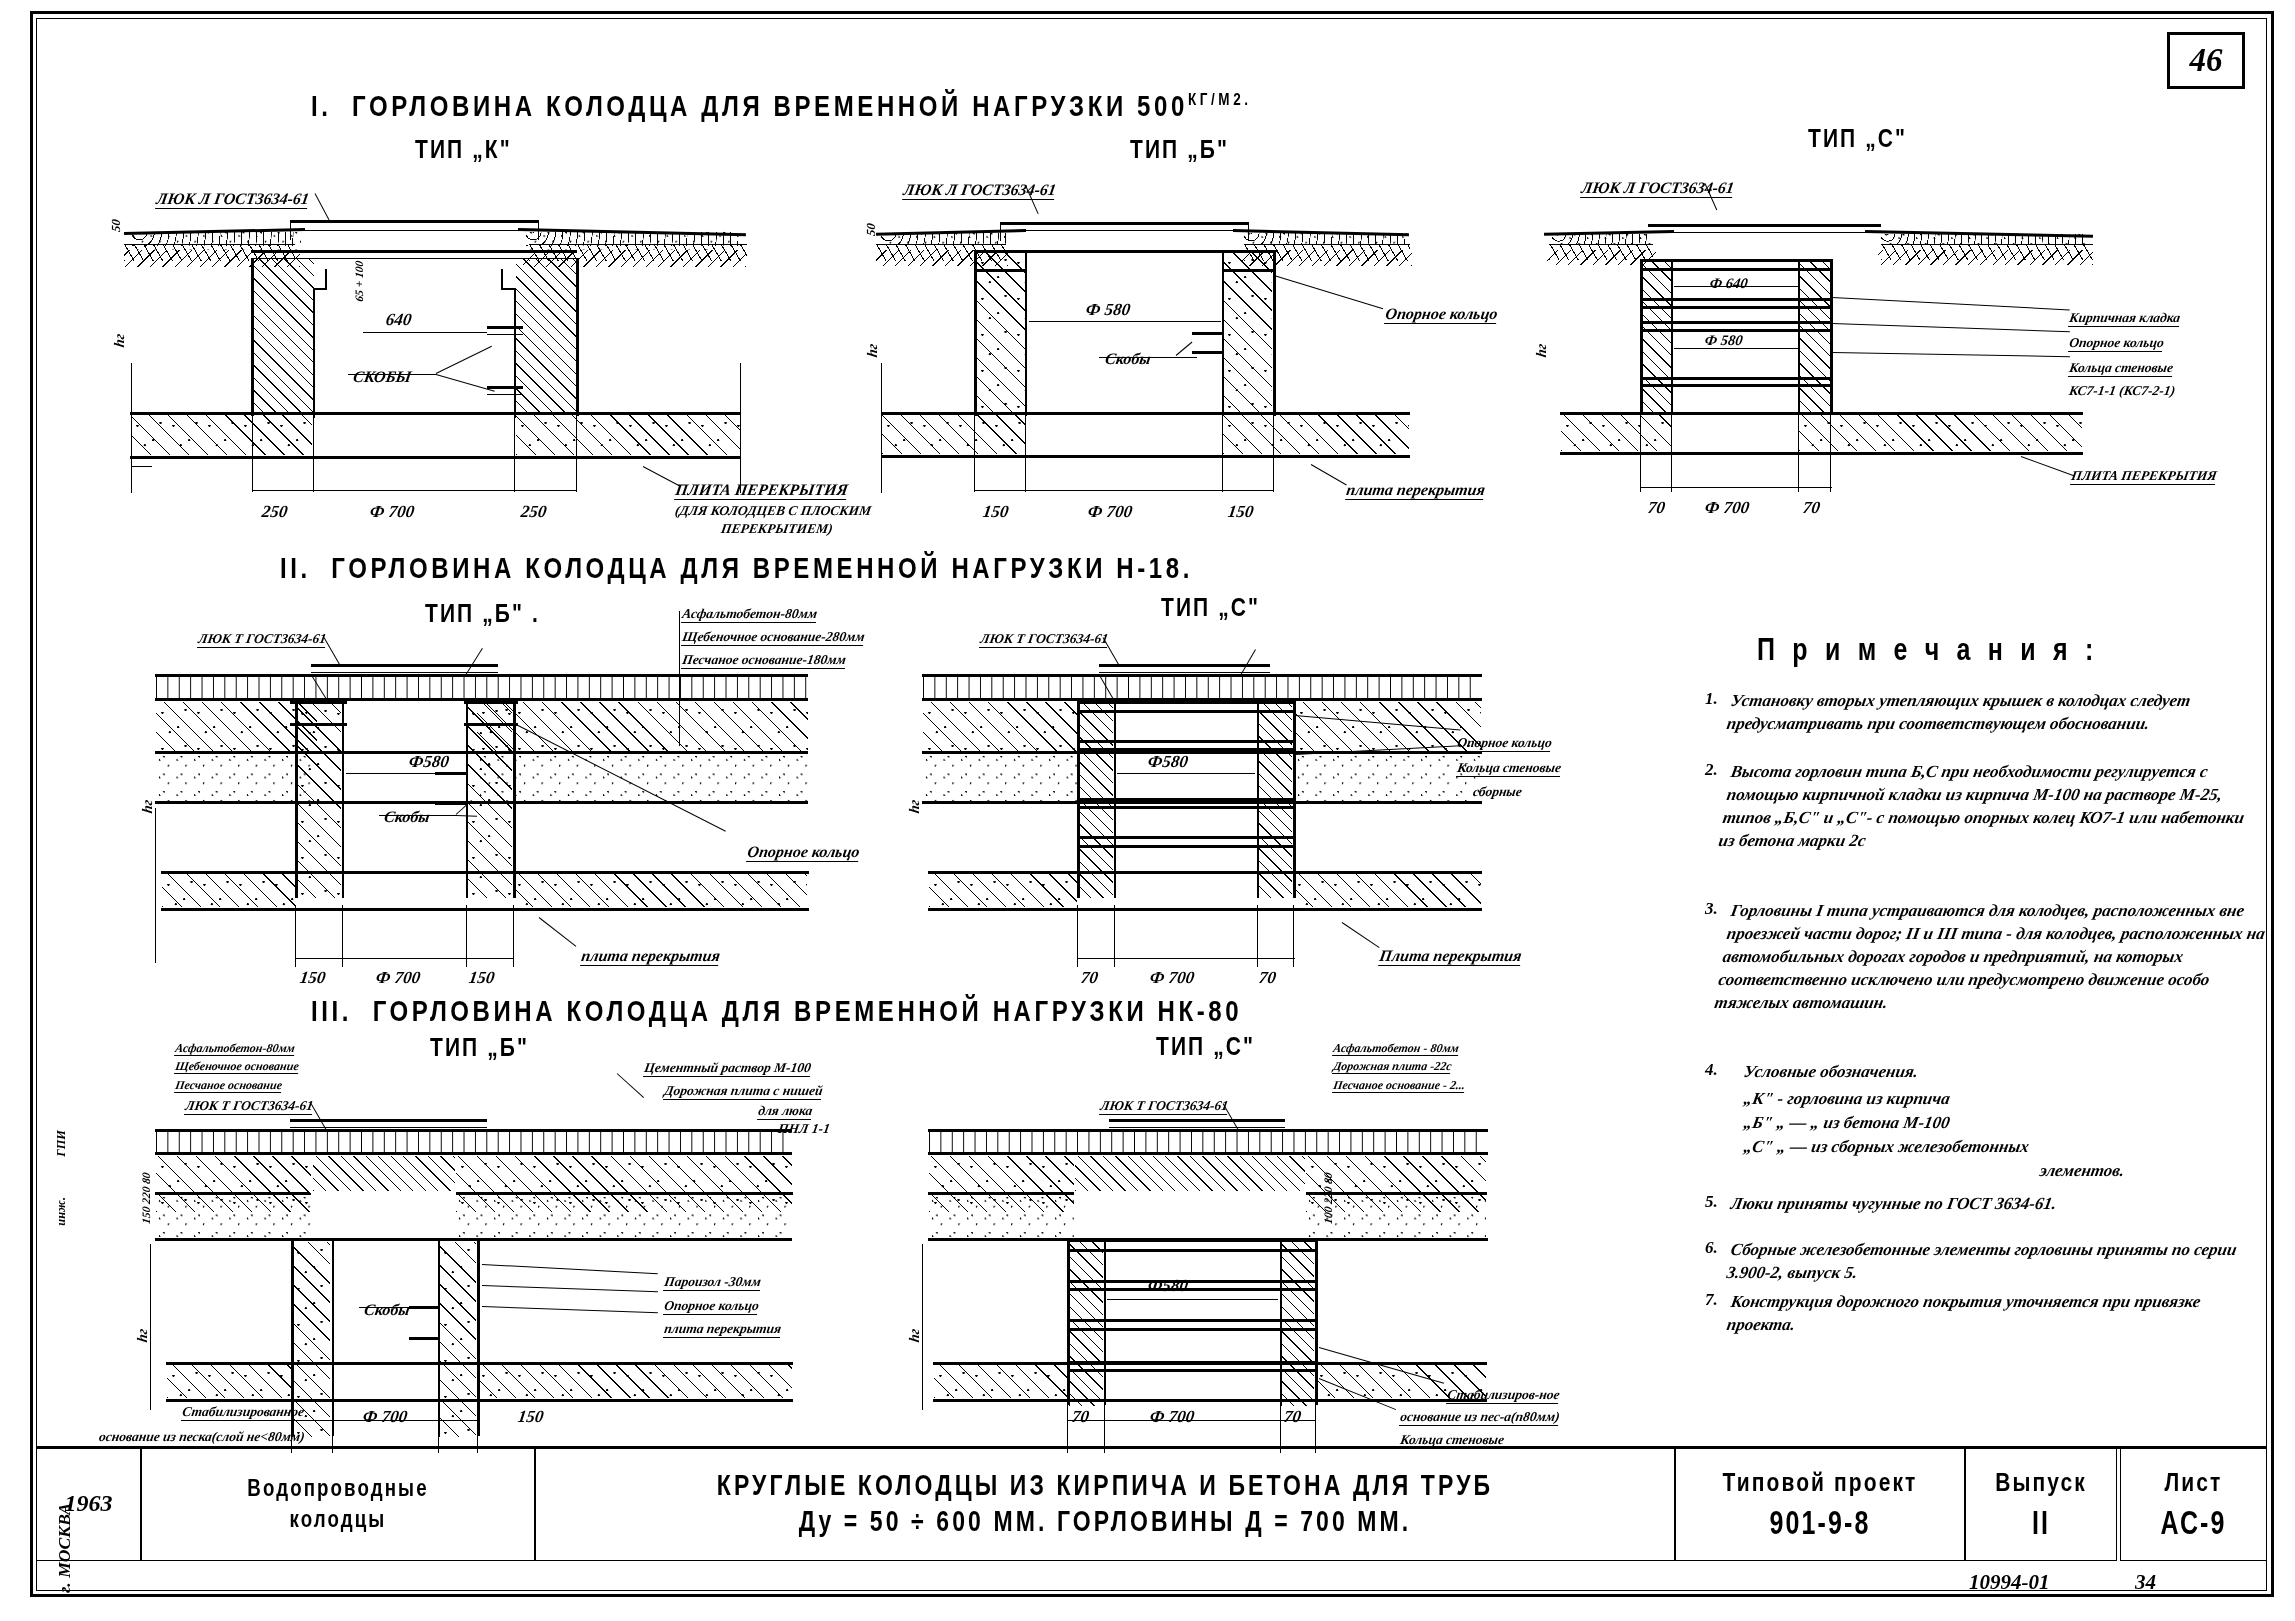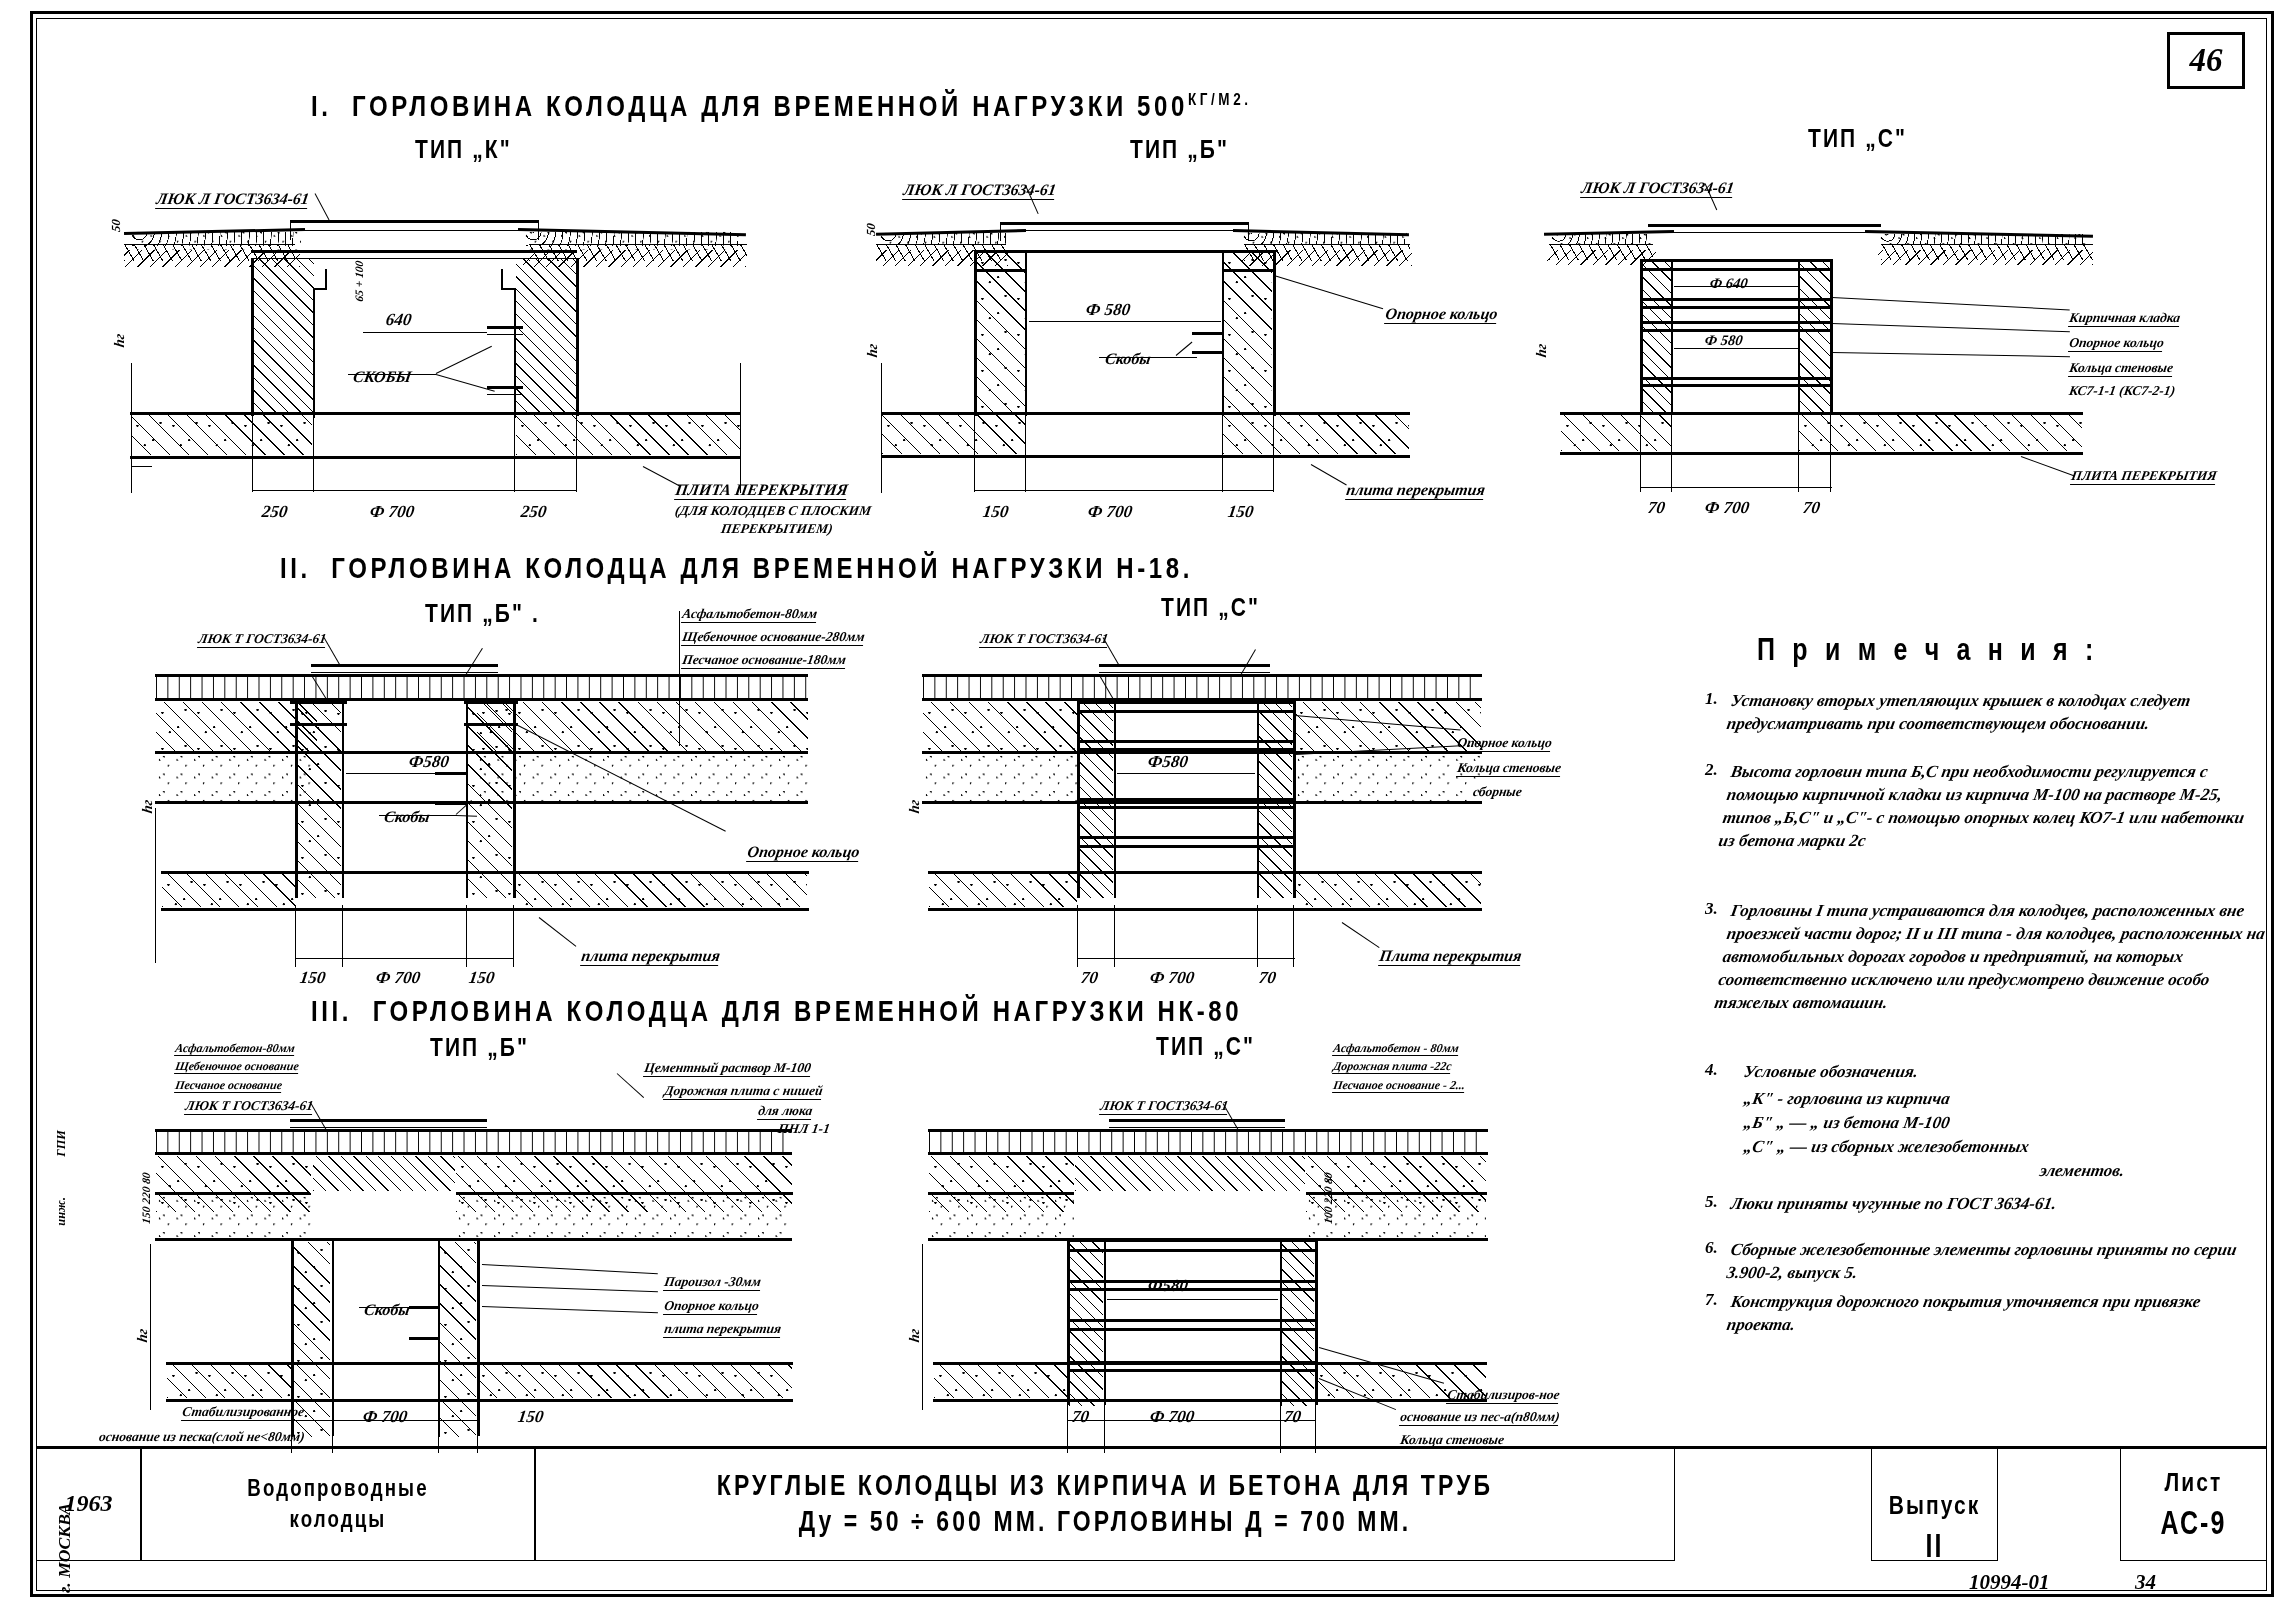--- a/index.html
+++ b/index.html
@@ -608,22 +608,26 @@
   <div class="tb" style="left:141px;top:1446px;width:394px;height:115px;">
     <div class="tb-h">Водопроводные</div>
     <div class="tb-h" style="margin-top:9.3px;">колодцы</div>
   </div>
 
   <div class="tb" style="left:535px;top:1446px;width:1140px;height:115px;">
     <div class="tb-big">КРУГЛЫЕ  КОЛОДЦЫ  ИЗ  КИРПИЧА И БЕТОНА  ДЛЯ  ТРУБ</div>
     <div class="tb-big" style="margin-top:9.3px;">Ду = 50 ÷ 600  ММ.  ГОРЛОВИНЫ  Д = 700 ММ.</div>
   </div>
 
-
-  <div class="tb" style="left:1871px;top:1446px;width:127px;height:115px;justify-content:flex-end;">
+  <div class="tb" style="left:1675px;top:1446px;width:290px;height:115px;">
+    <div class="tb-v">Типовой проект</div>
+    <div class="tb-code" style="margin-top:14.5px;">901-9-8</div>
+  </div>
+
+  <div class="tb" style="left:1965px;top:1446px;width:152px;height:115px;">
     <div class="tb-v">Выпуск</div>
     <div class="tb-code" style="margin-top:14.5px;">II</div>
   </div>
 
   <div class="tb" style="left:2120px;top:1446px;width:146px;height:115px;border-right:none;">
     <div class="tb-v">Лист</div>
     <div class="tb-code" style="margin-top:14.5px;">АС-9</div>
   </div>
 
   <div class="stamp" style="left:1969px;top:1570px;">10994-01</div>

